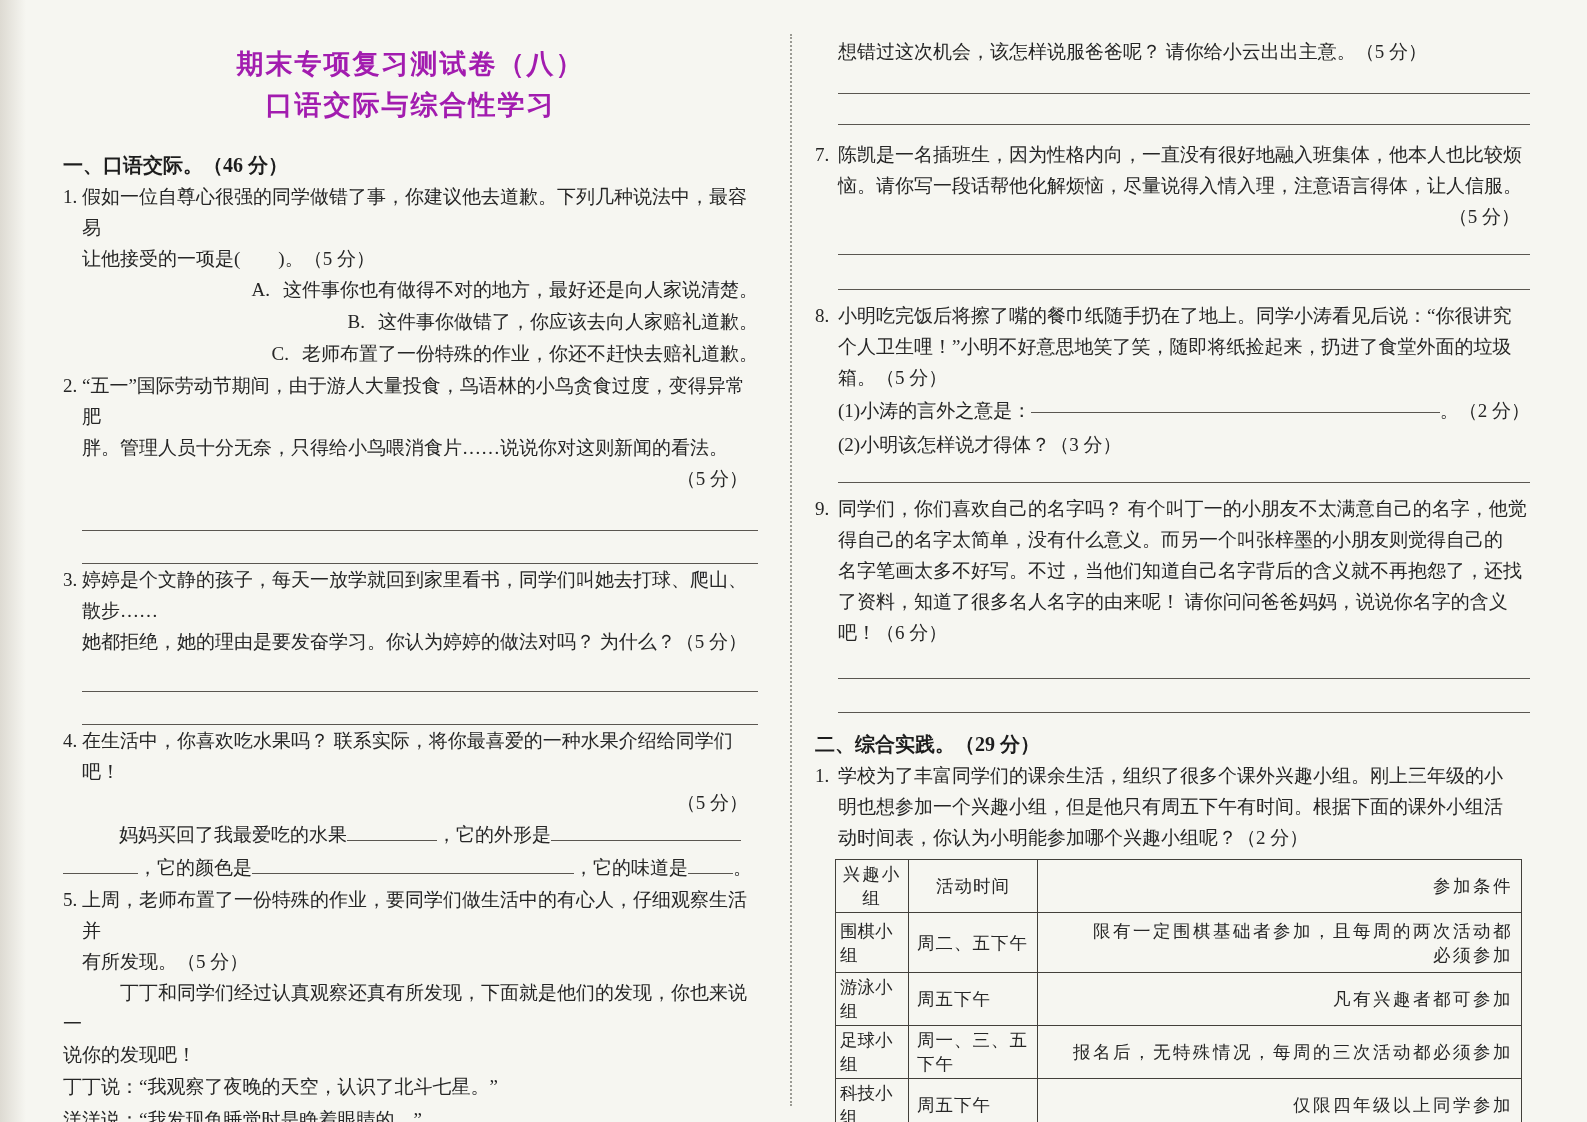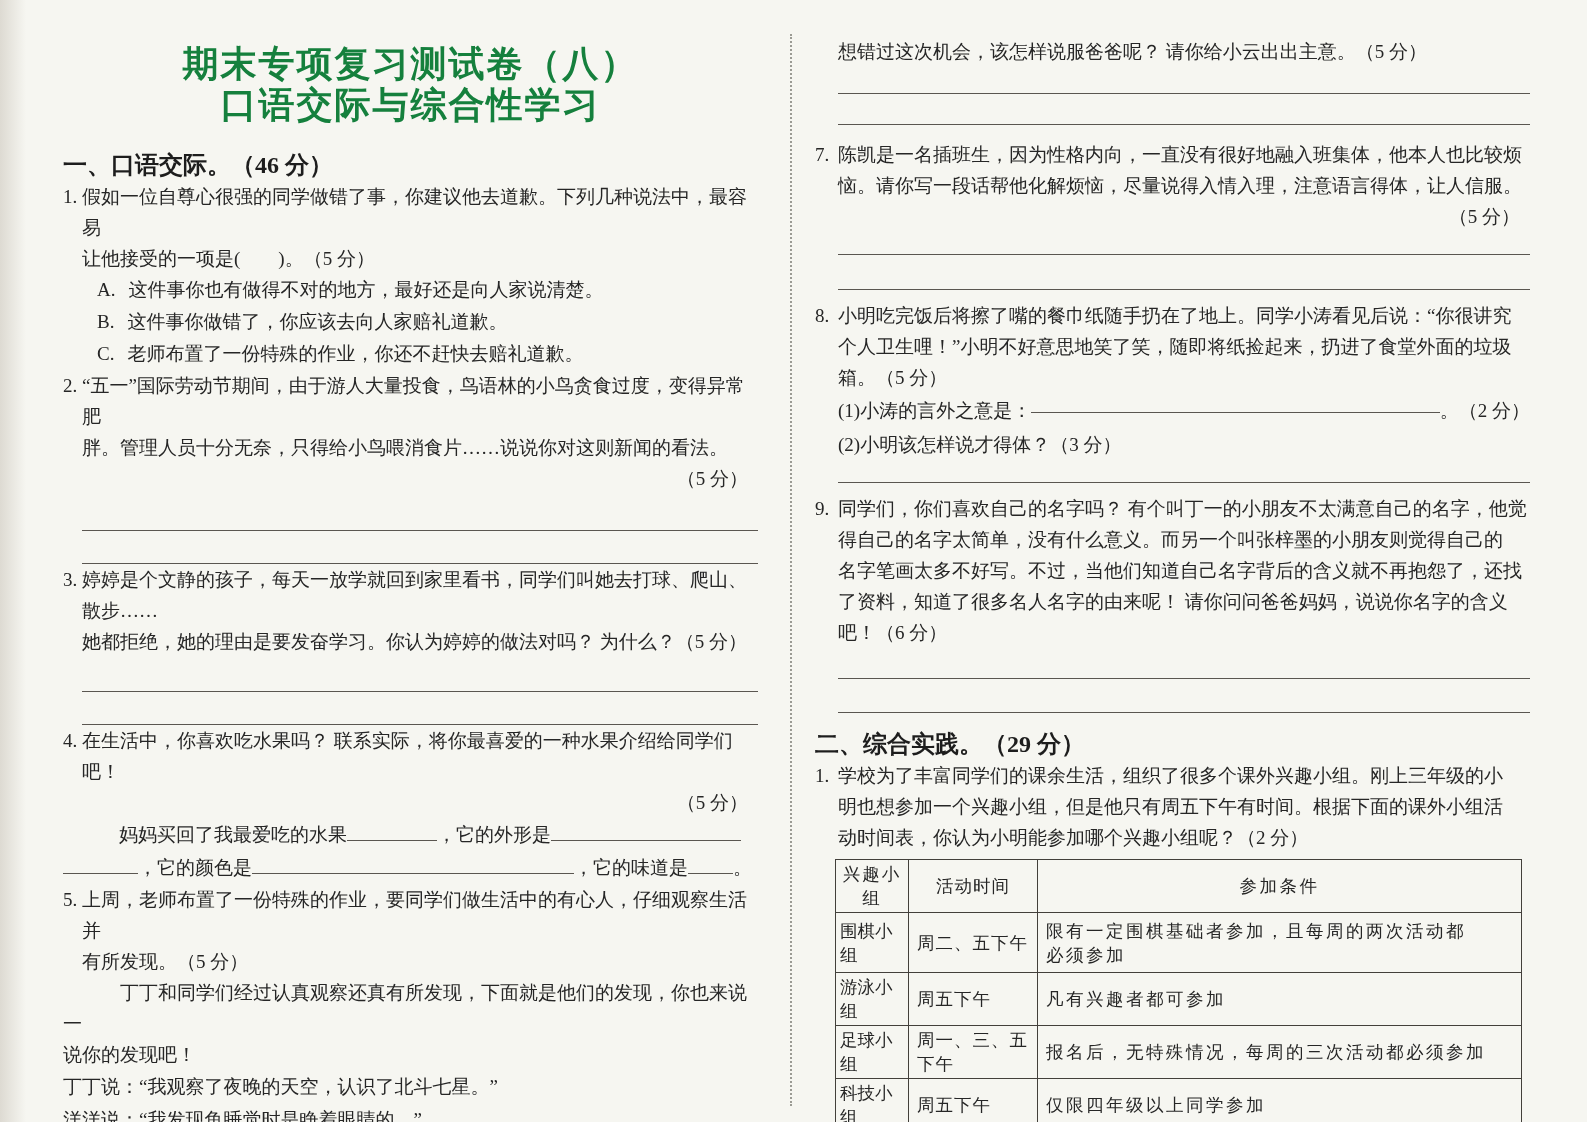--- a/index.html
+++ b/index.html
@@ -10,27 +10,27 @@
   }
   .edge-shade{position:absolute;left:0;top:0;width:26px;height:1122px;
     background:linear-gradient(to right,#dddad2,rgba(246,246,241,0));}
   .divider{position:absolute;left:790px;top:34px;height:1072px;
     border-left:2px dotted #9b9b94;}
   .col{position:absolute;top:0;font-size:19px;line-height:31px;}
   .col-left{left:63px;width:695px;}
   .col-right{left:815px;width:715px;}
 
   .exam-title{margin-top:44px;text-align:center;font-weight:bold;
-    font-size:36px;line-height:41px;letter-spacing:2px;color:#15803d;}
-  .sec-head{margin-top:24px;font-weight:bold;font-size:24px;color:#1d1d1d;}
+    font-size:27px;line-height:41px;letter-spacing:2px;color:#a21caf;}
+  .sec-head{margin-top:24px;font-weight:bold;font-size:20px;color:#1d1d1d;}
 
   .q{position:relative;padding-left:19px;}
   .col-right .q{padding-left:23px;}
   .qnum{position:absolute;left:0;top:0;}
-  .opt{padding-left:15px;}
+  .opt{padding-left:15px;text-align:right;}
   .opt-label{margin-right:13px;}
   .score-line{text-align:right;padding-right:10px;}
 
   .ansline{margin-left:19px;border-bottom:1.5px solid #5a5650;}
   .col-right .ansline{margin-left:23px;}
 
   .blank{display:inline-block;border-bottom:1.5px solid #5a5650;height:1.0em;
     vertical-align:baseline;}
   .fill{line-height:33px;}
   .fill .line1{text-indent:0;}
@@ -40,21 +40,21 @@
   .sub1-row{display:flex;line-height:36px;height:36px;text-align:right;}
   .sub1-row .blank{flex:1;margin-bottom:7px;}
 
   table.act-table{border-collapse:collapse;margin:6px 0 0 20px;width:687px;
     font-size:17.5px;line-height:24px;table-layout:fixed;}
   .act-table td,.act-table th{border:1.5px solid #43403b;font-weight:normal;
     padding:2px 8px;vertical-align:middle;color:#262626;}
   .act-table th{text-align:center;letter-spacing:2px;}
   .act-table .c-group{width:64px;padding:2px 4px;}
   .act-table .c-time{width:112px;letter-spacing:1px;}
-  .act-table .c-cond{letter-spacing:2.5px;white-space:pre-line;}
+  .act-table .c-cond{letter-spacing:2.5px;white-space:pre-line;text-align:right;}
 
   
   .mt2{margin-top:2px}
   .mt10{margin-top:10px}.mt14{margin-top:14px}.mt16{margin-top:16px}.mt36{margin-top:36px}
   .h22{height:22px}.h26{height:26px}.h30{height:30px}.h32{height:32px}
   .h33{height:33px}.h34{height:34px}
   .lh32{line-height:32px}
 </style>
 </head>
 <body>

